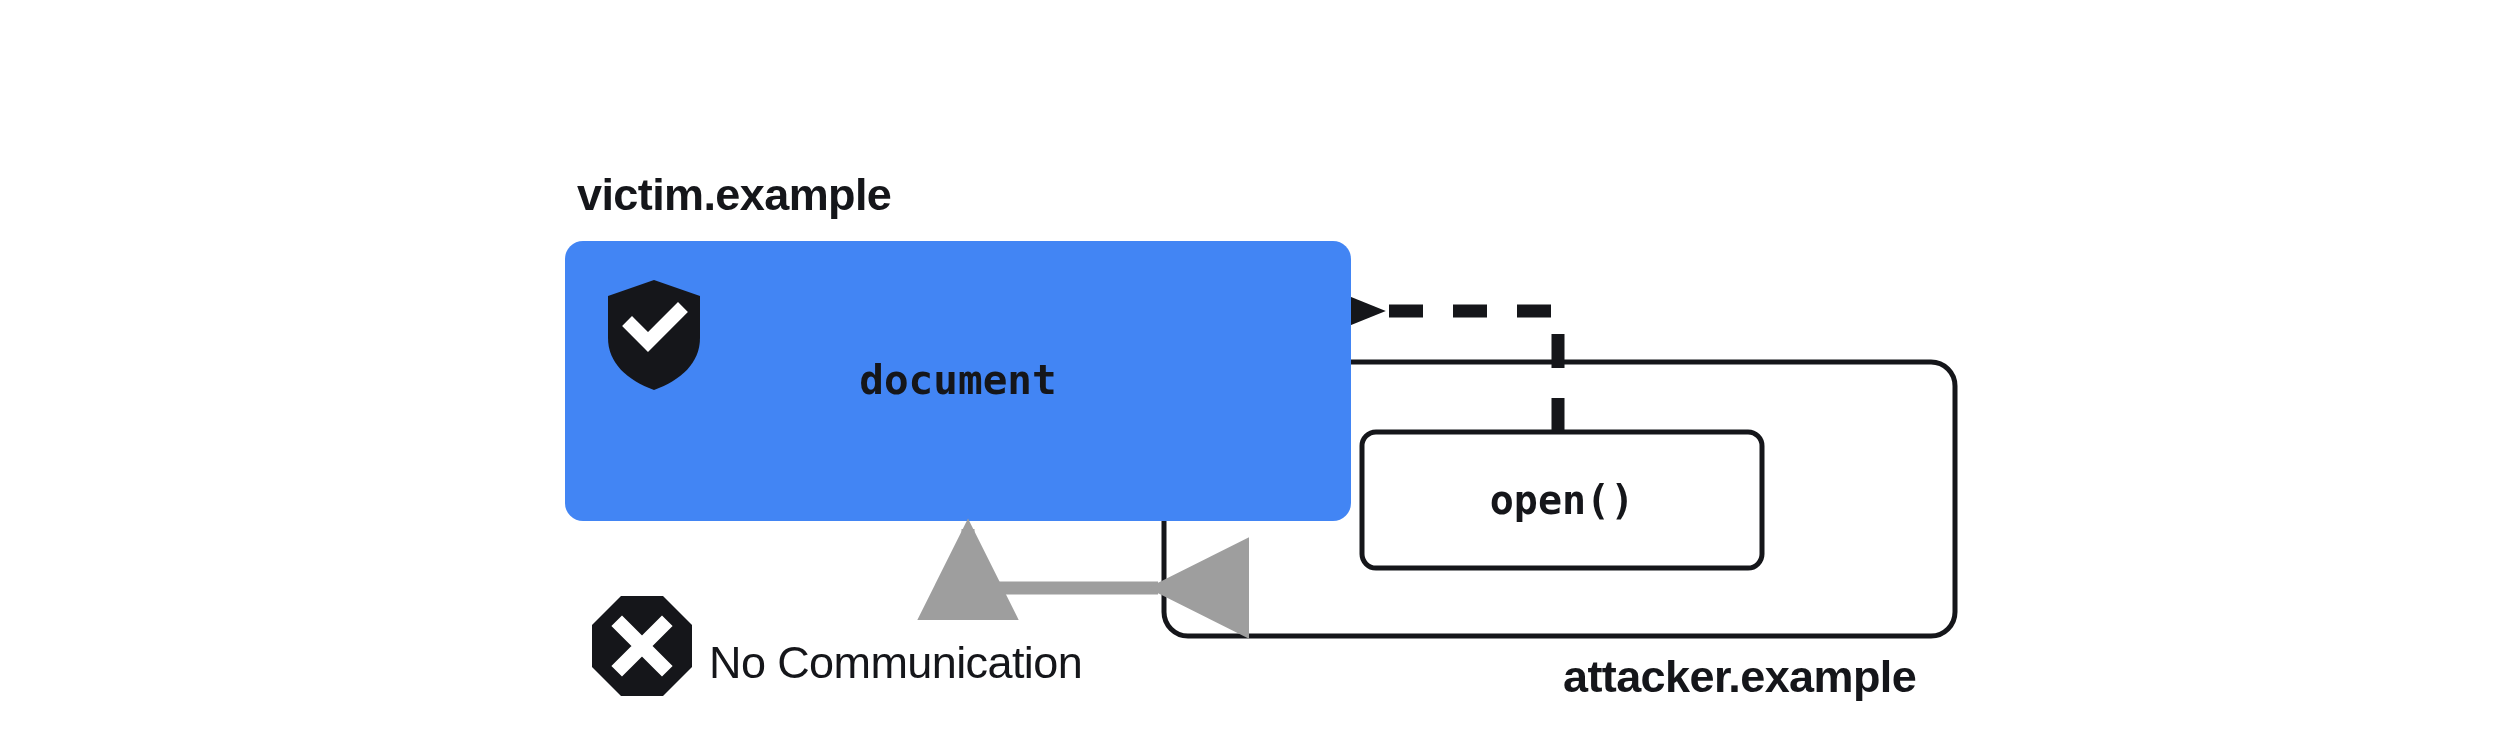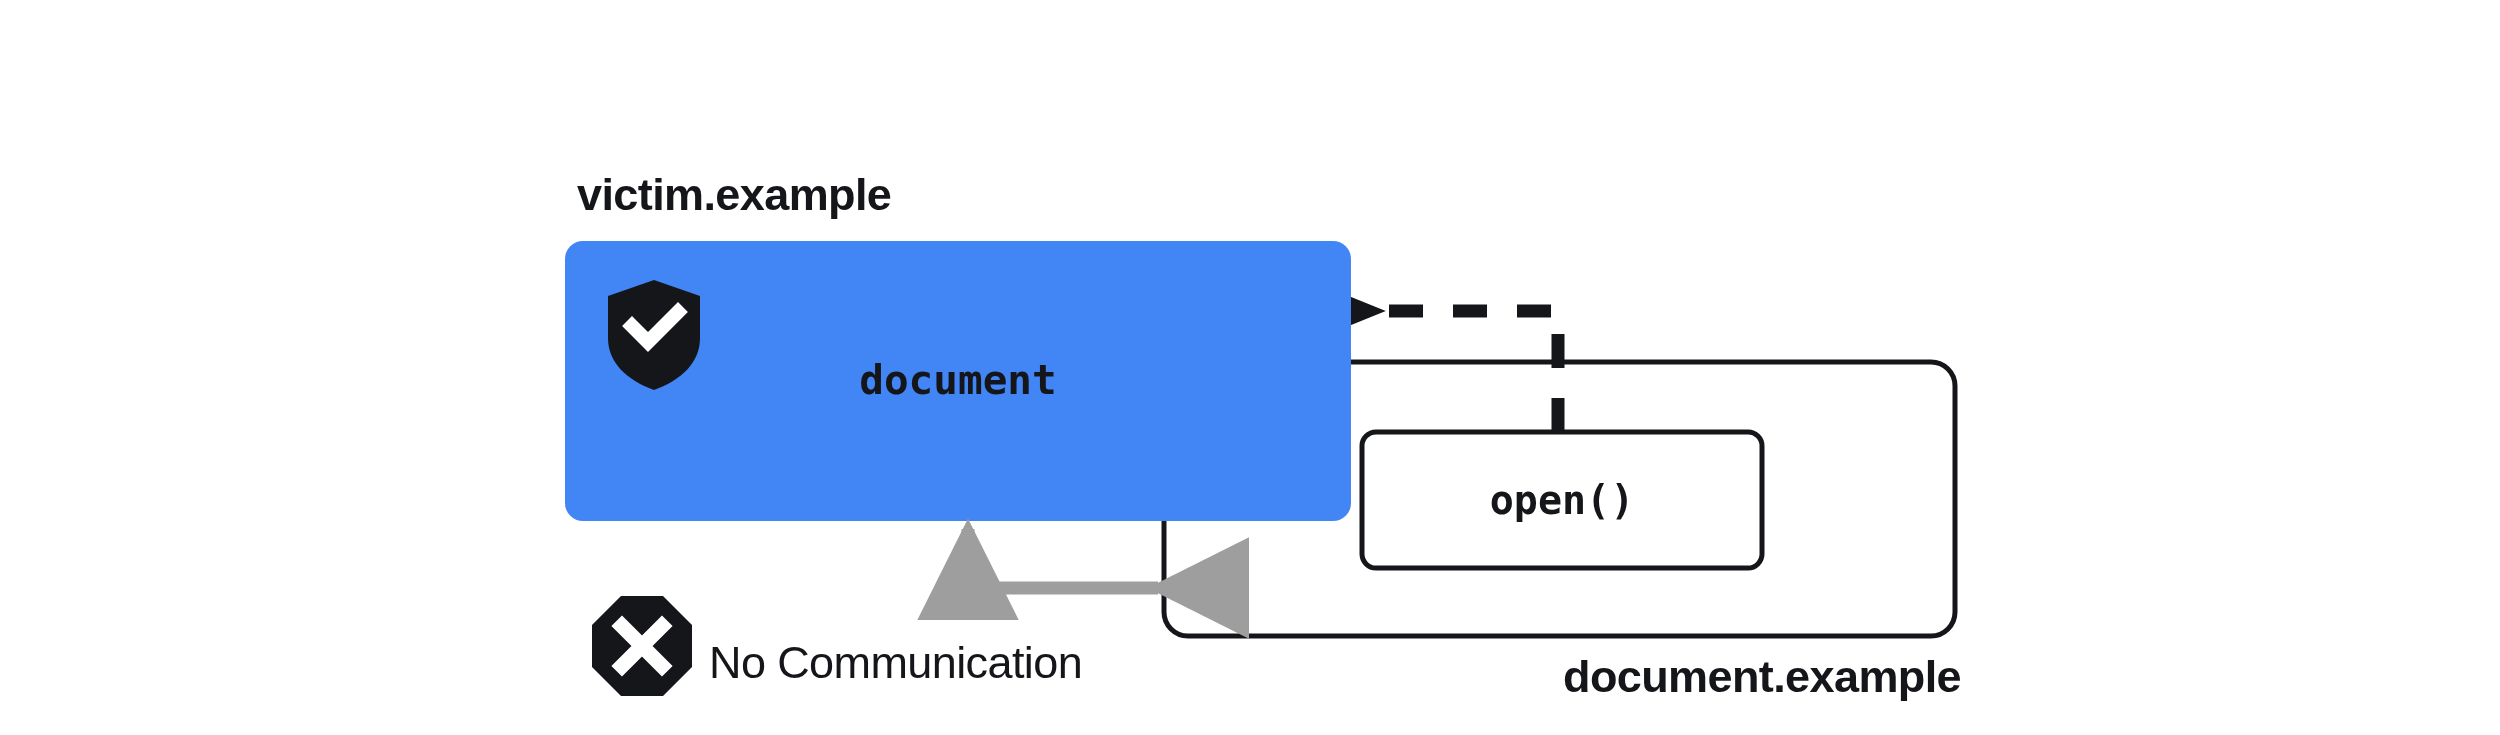--- a/index.html
+++ b/index.html
@@ -184,15 +184,15 @@
   <div id="document-box-text">
     <div class="mono-line">document</div>
   </div>
 
   <div id="open-box-text">
     <span id="open-call-label">open()</span>
   </div>
 
   <div class="lbl" id="no-communication-label">No Communication</div>
 
-  <div class="lbl origin-label" id="attacker-origin-label">document.example</div>
+  <div class="lbl origin-label" id="attacker-origin-label">attacker.example</div>
 
 </div>
 
 </body></html>

